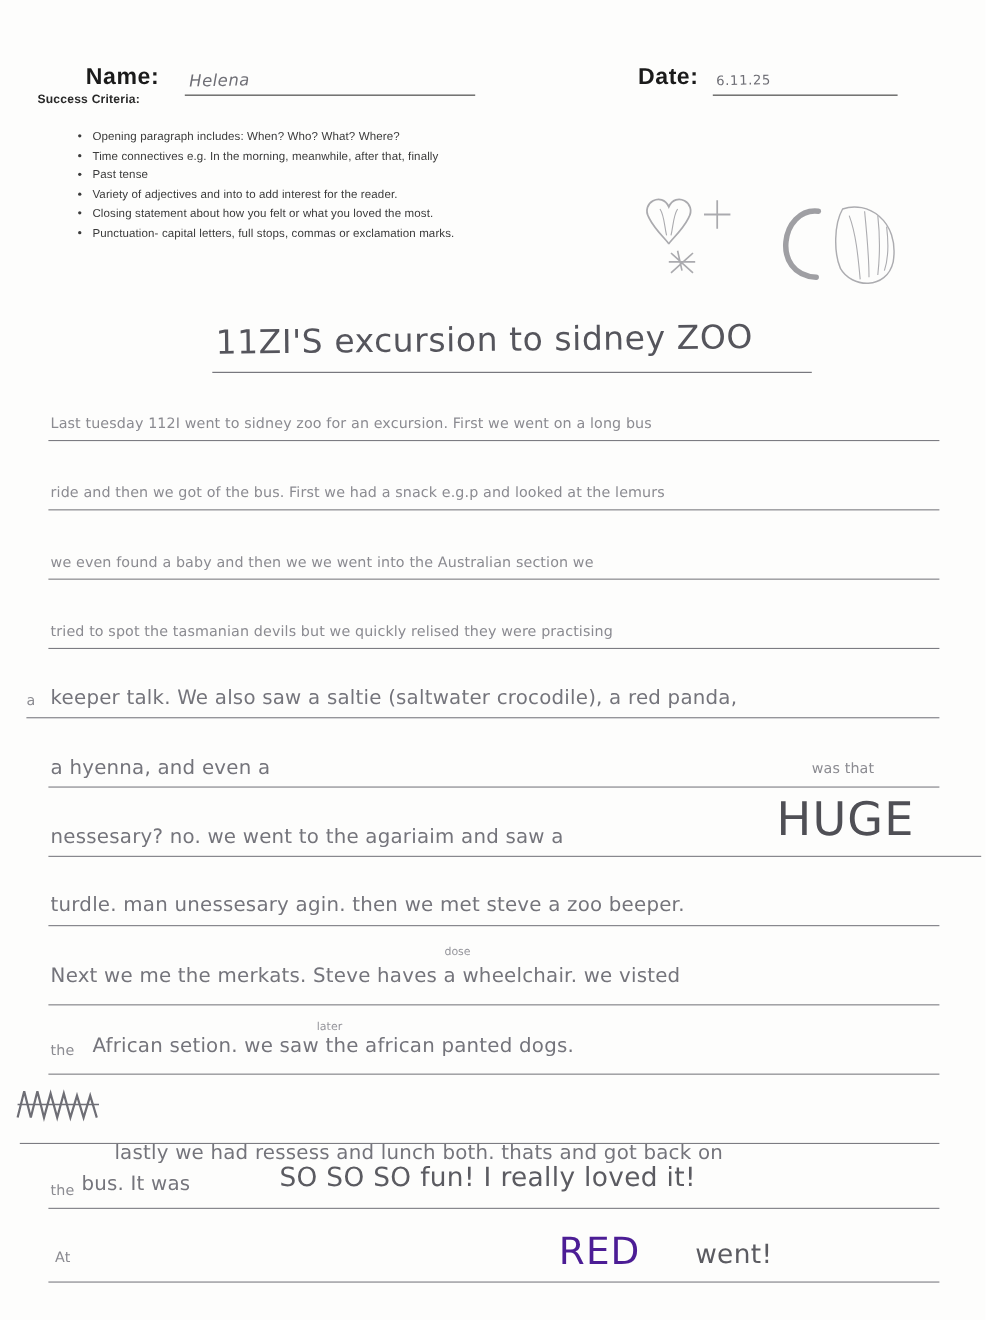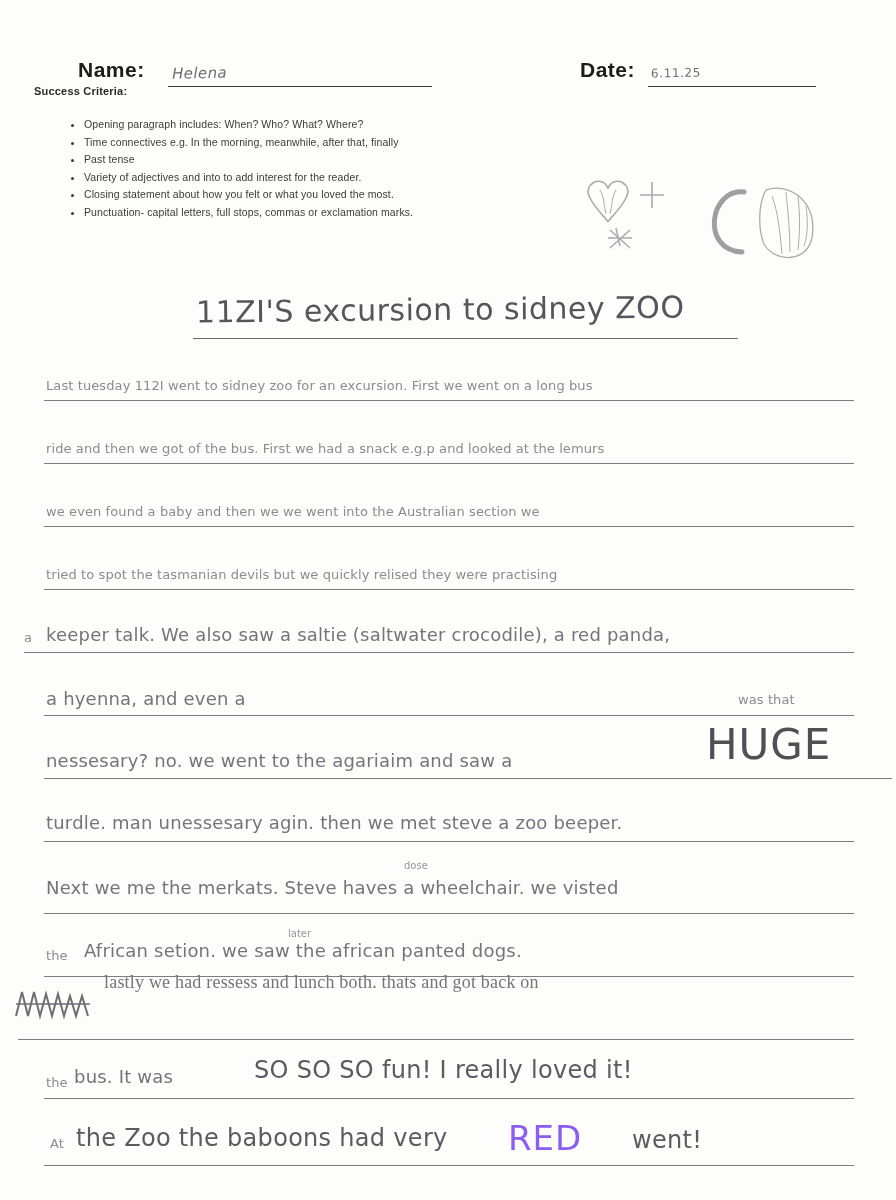--- a/index.html
+++ b/index.html
@@ -180,21 +180,21 @@
     font-size: 10px;
     color: #95959b;
   }
   .huge {
     font-size: 42px;
     color: #4f4f55;
     letter-spacing: 1px;
   }
   .caps {
     font-size: 34px;
-    color: #8b5cf6;
+    color: #4c1d95;
     letter-spacing: 1px;
   }
   .scribble {
     color: #5c5c62;
   }
 </style>
 </head>
 <body>
 
 <div class="page">
@@ -280,30 +280,29 @@
 
   <div class="ln med" style="top:812px;">turdle. man unessesary  agin. then we met steve a zoo beeper.</div>
 
   <div class="ln tiny" style="left:404px;top:860px;">dose</div>
   <div class="ln med" style="top:877px;">Next we me the merkats. Steve haves a wheelchair. we visted</div>
 
   <div class="ln small" style="left:46px;top:948px;">the</div>
   <div class="ln tiny" style="left:288px;top:928px;">later</div>
   <div class="ln med" style="left:84px;top:940px;">African setion. we saw the african panted dogs.</div>
 
-  <div class="ln med" style="left:104px;top:972px;font-family:Liberation Serif, serif;">lastly we had ressess and lunch both. thats and got back on</div>
+  <div class="ln med" style="left:104px;top:1038px;">lastly we had ressess and lunch both. thats and got back on</div>
   <svg style="position:absolute;left:10px;top:986px;width:92px;height:36px;" viewBox="0 0 92 36">
     <g stroke="#6e6e75" stroke-width="2" fill="none">
       <path d="M6 30 L12 6 L18 30 L24 6 L30 30 L36 8 L42 30 L48 8 L54 30 L60 10 L66 30 L72 10 L78 30"></path>
       <path d="M6 18 L80 18" stroke-width="1.4"></path>
     </g>
   </svg>
 
   <div class="ln small" style="left:46px;top:1075px;">the</div>
   <div class="ln med" style="left:74px;top:1066px;">bus. It was</div>
   <div class="ln big" style="left:254px;top:1056px;">SO SO SO  fun!  I really loved it!</div>
 
   <div class="ln small" style="left:50px;top:1136px;">At</div>
-  <div class="ln big" style="left:76px;top:1124px;">the Zoo the baboons had very</div>
   <div class="ln caps" style="left:508px;top:1118px;">RED</div>
   <div class="ln big" style="left:632px;top:1126px;">went!</div>
 
 </div>
 
 </body></html>

